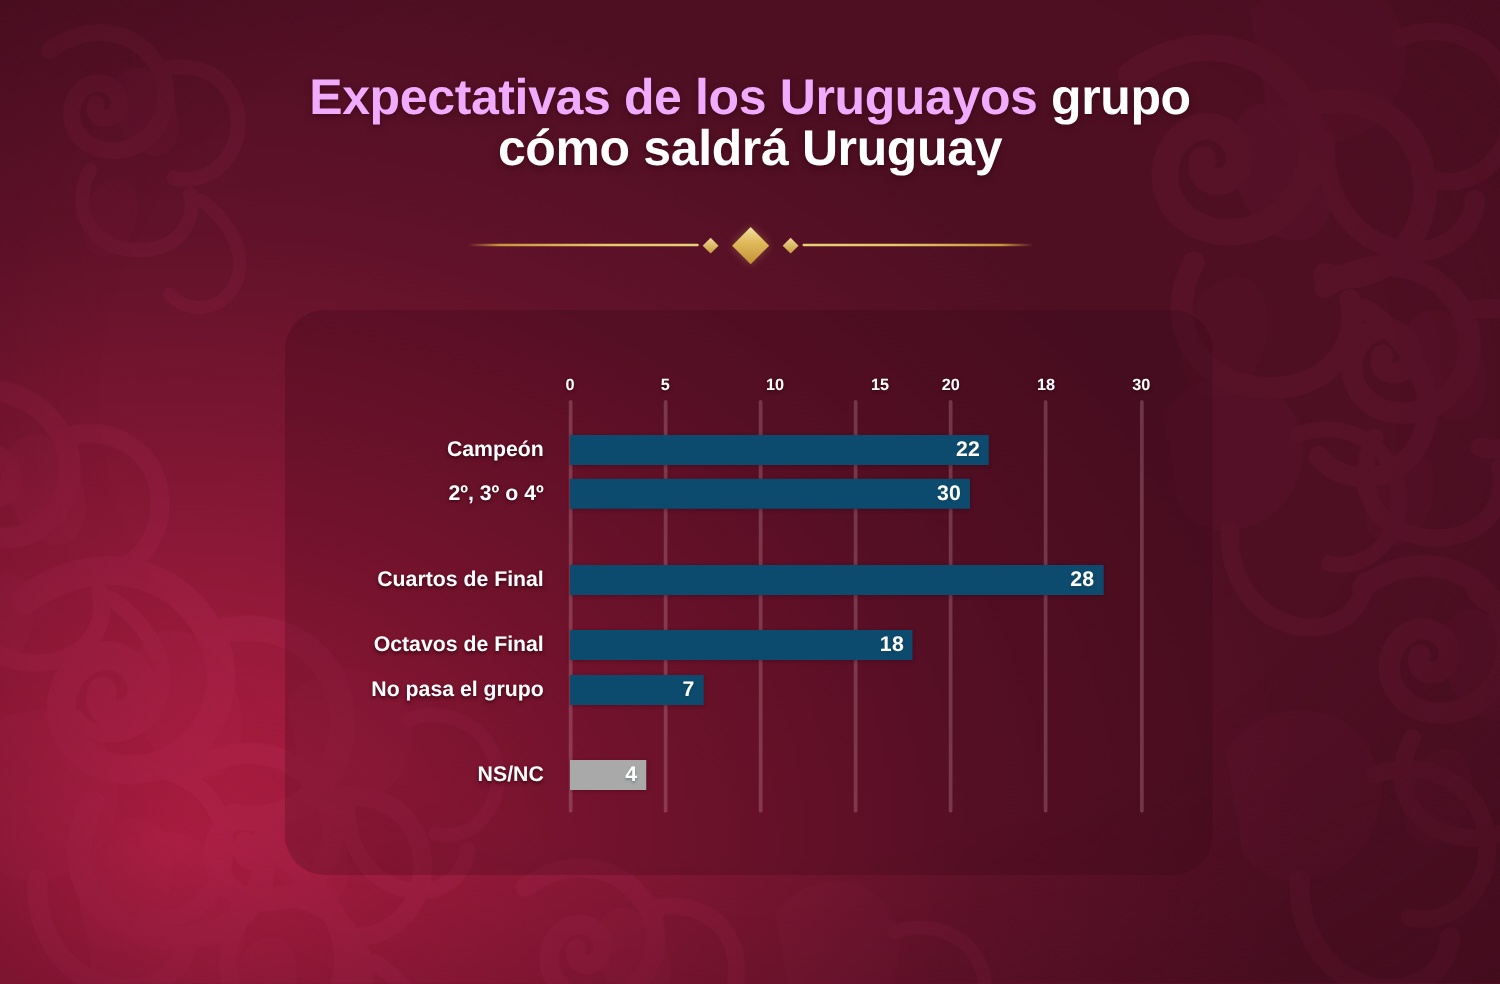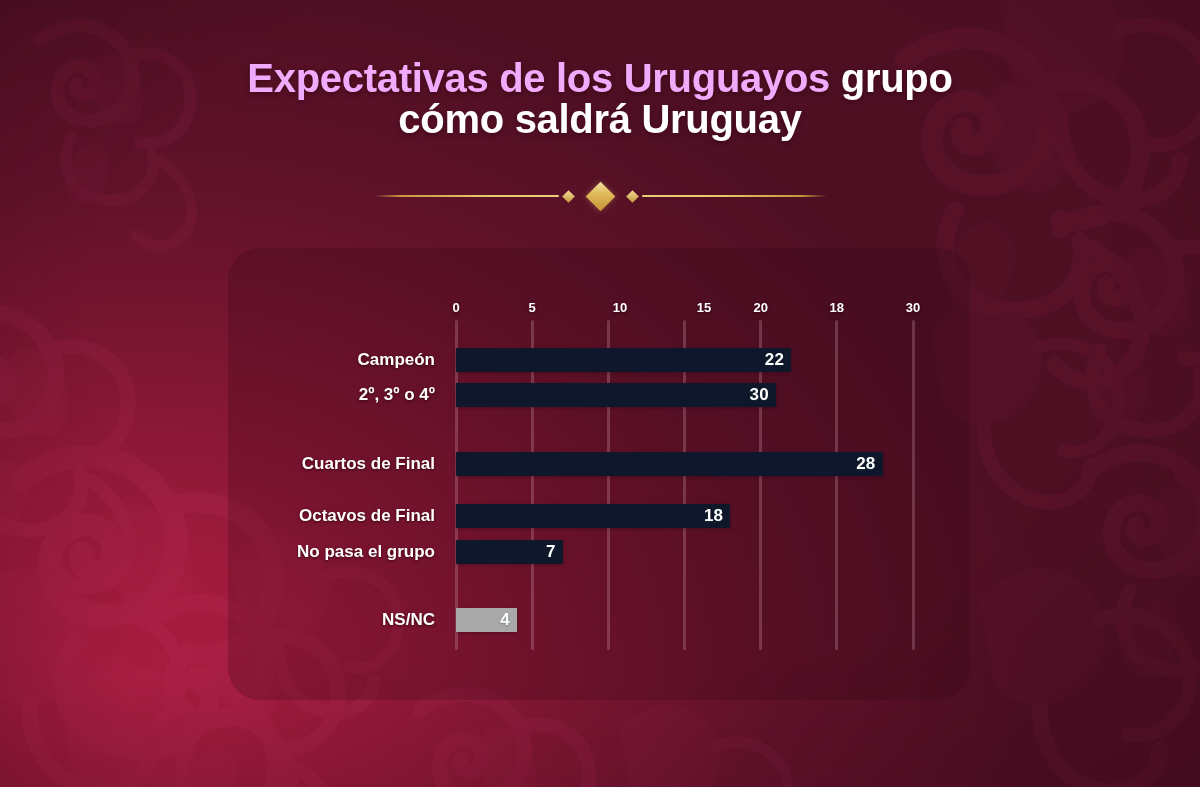--- a/index.html
+++ b/index.html
@@ -110,21 +110,21 @@
     position:absolute;right:535px;
     color:#FFFFFF;font-size:17px;font-weight:bold;
     white-space:nowrap;text-align:right;
     text-shadow:0 1px 3px rgba(40,0,12,.75);
   }
   .bar{
     position:absolute;left:228px;height:24px;
     display:flex;align-items:center;justify-content:flex-end;
     box-shadow:0 1px 3px rgba(30,0,10,.30);
   }
-  .bar.teal{background:#0f172a;}
+  .bar.teal{background:#0c4a6e;}
   .bar.grey{background:#A9A9A9;}
   .bar-value{
     color:#FFFFFF;font-size:17px;font-weight:bold;
     padding-right:7px;letter-spacing:.2px;
     text-shadow:0 1px 2px rgba(30,70,70,.35);
   }
 </style>
 </head>
 <body>
 

